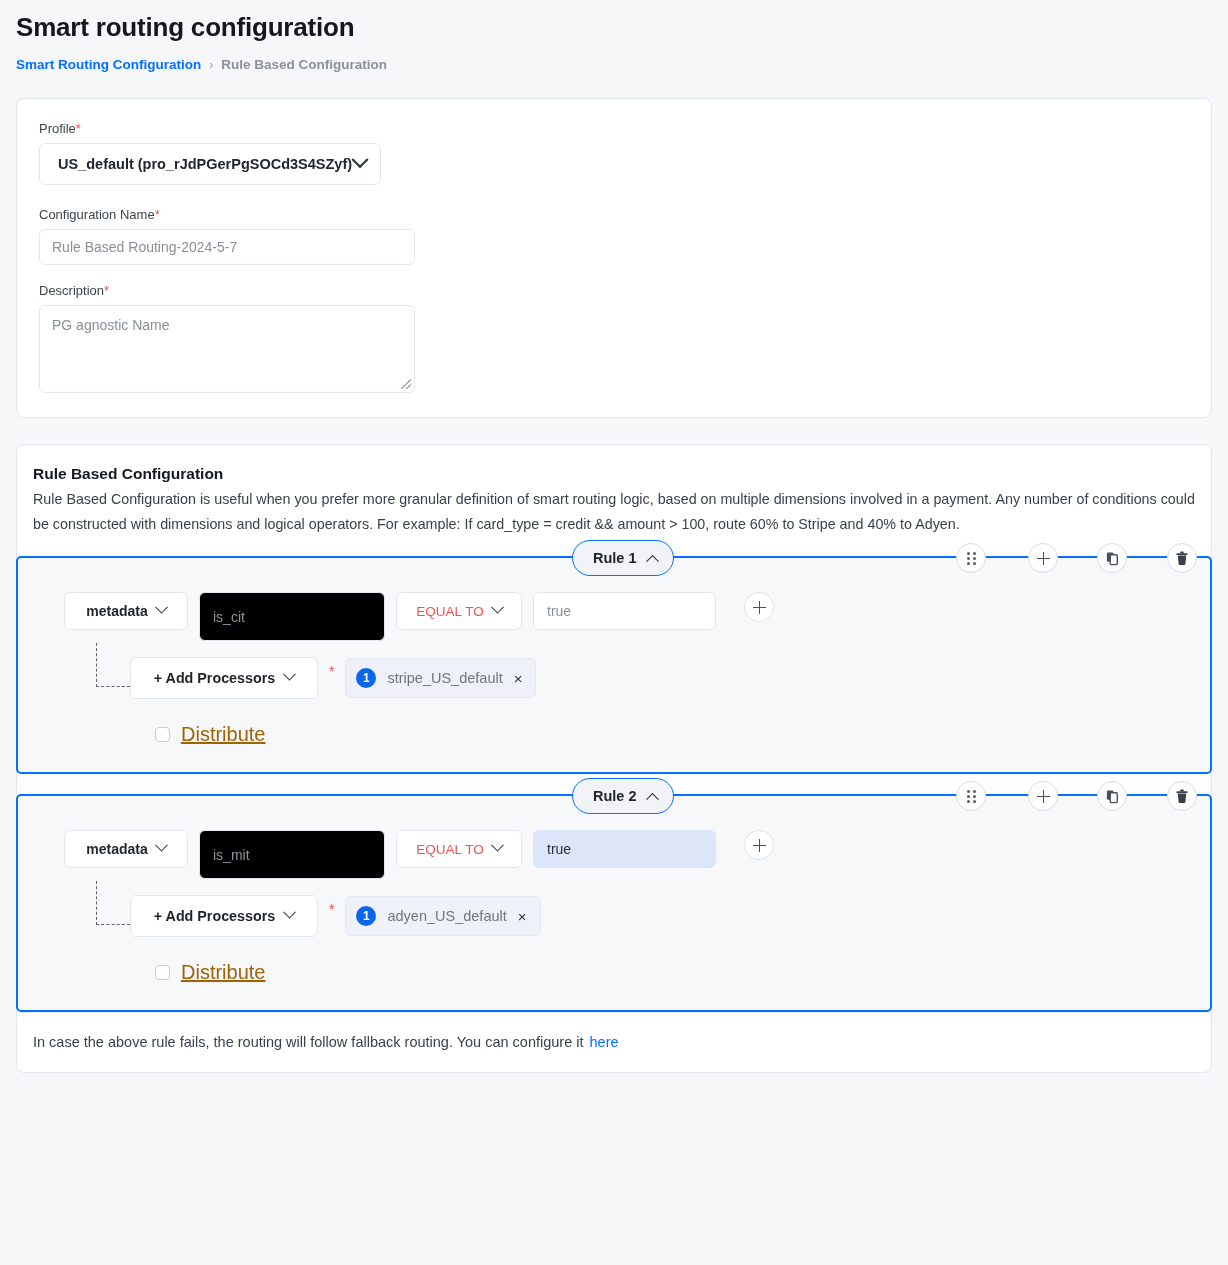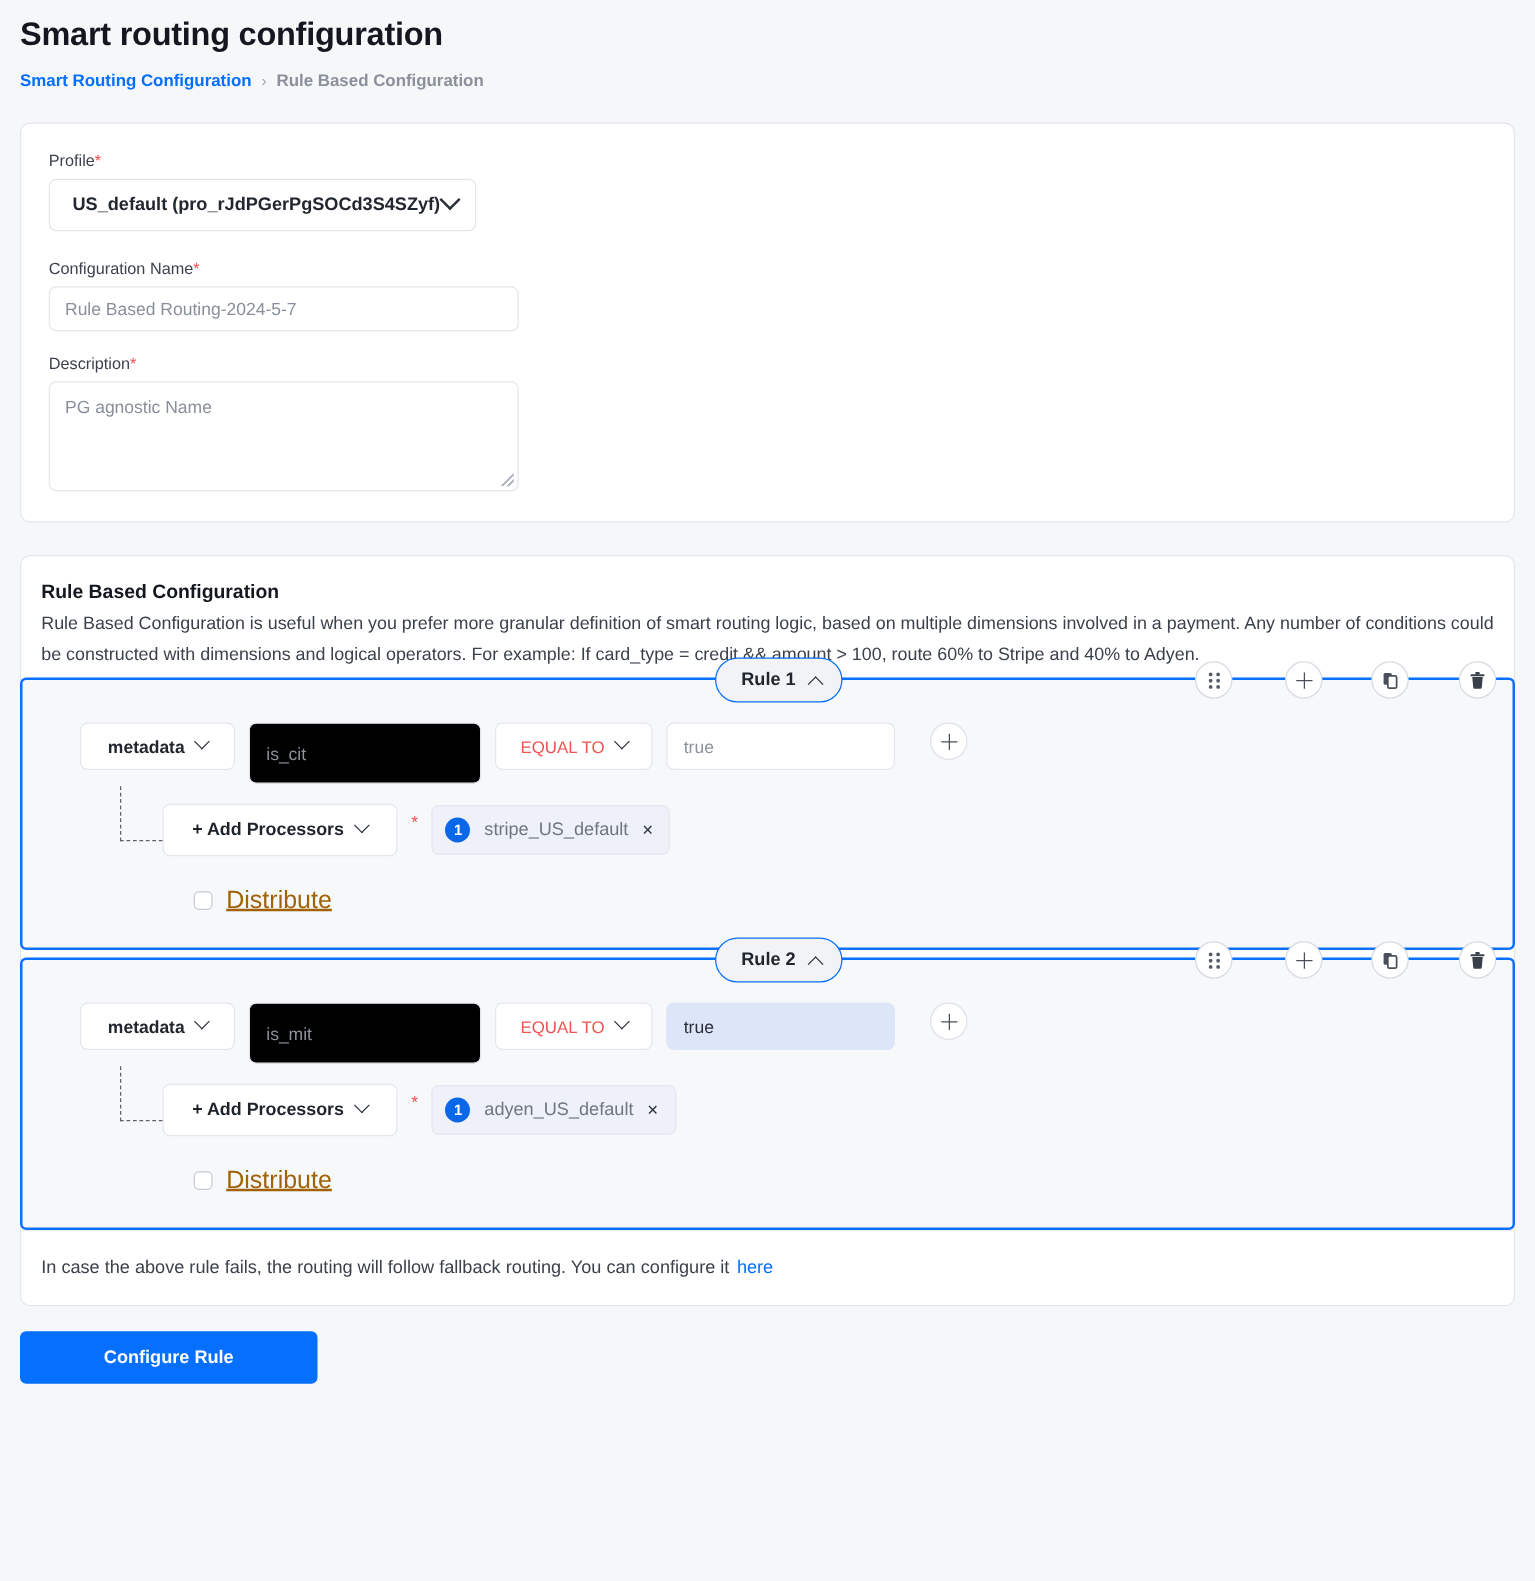--- a/index.html
+++ b/index.html
@@ -77,21 +77,21 @@
 
   
   .card-rules { margin-top: 26px; padding: 20px 0 0 0; }
   .rbc-title { font-size: 15.5px; font-weight: bold; color: #14171f; padding: 0 16px; }
   .rbc-desc {
     font-size: 14.3px; color: #3b414b; line-height: 24.5px;
     padding: 4px 14px 0 16px;
   }
 
   
-  .rule-wrap { position: relative; margin-top: 6px; }
+  .rule-wrap { position: relative; margin-top: 20px; }
   .rule-box {
     border: 2px solid #0570ff;
     border-radius: 5px;
     background: #f7f8fa;
     margin: 0 -1px;
     padding: 34px 0 26px 0;
     position: relative;
   }
   .rule-head {
     position: absolute; top: -18px; left: 0; right: 0; height: 36px;
@@ -398,17 +398,14 @@
           <span class="dist-label">Distribute</span>
         </div>
       </div>
     </div>
 
     <div class="fallback">
       <span>In case the above rule fails, the routing will follow fallback routing. You can configure it</span><a>here</a>
     </div>
   </div>
 
-  <div class="btn-bar">
-    <button class="btn-primary">Configure Rule</button>
-  </div>
 
 </div>
 
 </body></html>

